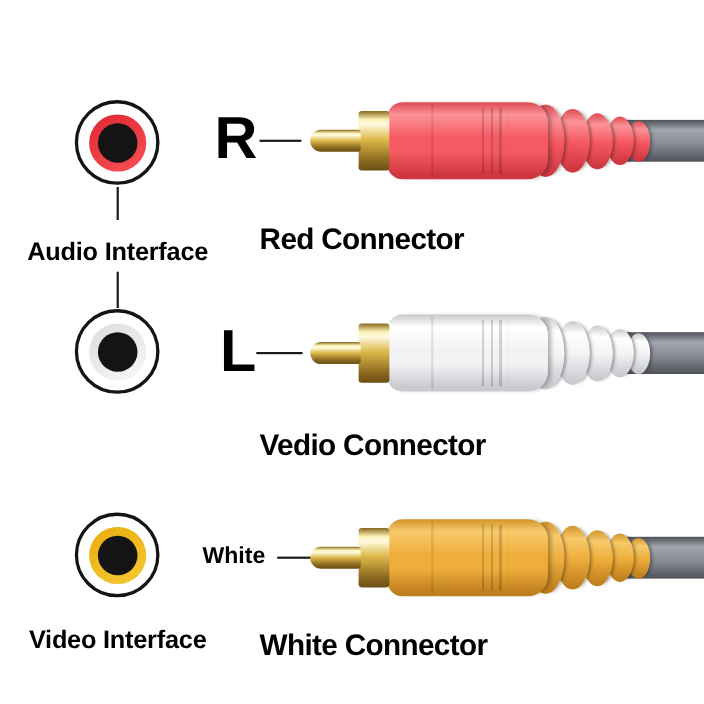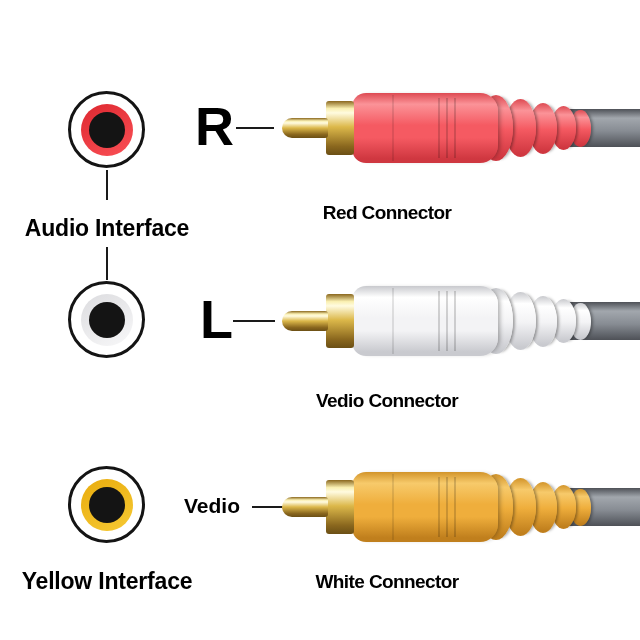--- a/index.html
+++ b/index.html
@@ -46,23 +46,23 @@
   .row { position: absolute; left: 0; width: 640px; height: 0; }
   .channel {
     position: absolute; font-weight: bold; line-height: 1;
     white-space: nowrap;
   }
   .dash {
     position: absolute; top: -1px; height: 2px;
     background: var(--line, #1a1a1a);
   }
   .caption {
-    position: absolute; left: 252px; width: 270px;
-    text-align: center; font-weight: bold;
-    font-size: 19px; letter-spacing: -0.6px;
+    position: absolute; left: 236px; width: 270px;
+    font-weight: bold;
+    font-size: 27px; letter-spacing: -0.6px;
     white-space: nowrap;
   }
   
   .plug, .plug > div { position: absolute; }
   .pin {
     left: 282px; top: -10px; width: 46px; height: 20px;
     border-radius: 10px 3px 3px 10px;
     background: linear-gradient(180deg,
       var(--gold-dark, #8a671e) 0%, var(--gold-light, #faf0b2) 15%,
       #fffbe0 25%, var(--gold-mid, #dcb84a) 50%,
@@ -133,21 +133,21 @@
   </div>
   <div class="jack" style="left: 68px; top: 466px; --ring-a: #e9ac0e; --ring-b: #f6c933; --c-edge: #d2942a; --c-light: #f7ca6b; --c-mid: #efae3c; --c-dark: #c07f1d;">
     <div class="jack-ring"></div>
     <div class="jack-hole"></div>
   </div>
 
   <div class="vline" style="left:106px; top:170px; height:30px"></div>
   <div class="vline" style="left:106px; top:247px; height:33px"></div>
 
   <div class="iface-label" style="top:215px">Audio Interface</div>
-  <div class="iface-label" style="top:568px">Yellow Interface</div>
+  <div class="iface-label" style="top:568px">Video Interface</div>
 
   <div class="row" style="top: 128px; --ring-a: #de2830; --ring-b: #fa5056; --c-edge: #dd4a52; --c-light: #fb9398; --c-mid: #f55a62; --c-dark: #cf3740;">
     <div class="channel" style="left:195px; top:-29px; font-size:54px">R</div>
     <div class="dash" style="left:236px; width:38px"></div>
     <div class="plug">
       <div class="cable"></div>
       <div class="ring r5"></div>
       <div class="ring r4"></div>
       <div class="ring r3"></div>
       <div class="ring r2"></div>
@@ -170,21 +170,21 @@
       <div class="ring r2"></div>
       <div class="ring r1"></div>
       <div class="plug-body"></div>
       <div class="collar"></div>
       <div class="pin"></div>
     </div>
     <div class="caption" style="top:69px">Vedio Connector</div>
   </div>
 
   <div class="row" style="top: 507px; --ring-a: #e9ac0e; --ring-b: #f6c933; --c-edge: #d2942a; --c-light: #f7ca6b; --c-mid: #efae3c; --c-dark: #c07f1d;">
-    <div class="channel" style="left:184px; top:-12px; font-size:21px">Vedio</div>
+    <div class="channel" style="left:184px; top:-12px; font-size:21px">White</div>
     <div class="dash" style="left:252px; width:35px"></div>
     <div class="plug">
       <div class="cable"></div>
       <div class="ring r5"></div>
       <div class="ring r4"></div>
       <div class="ring r3"></div>
       <div class="ring r2"></div>
       <div class="ring r1"></div>
       <div class="plug-body"></div>
       <div class="collar"></div>

